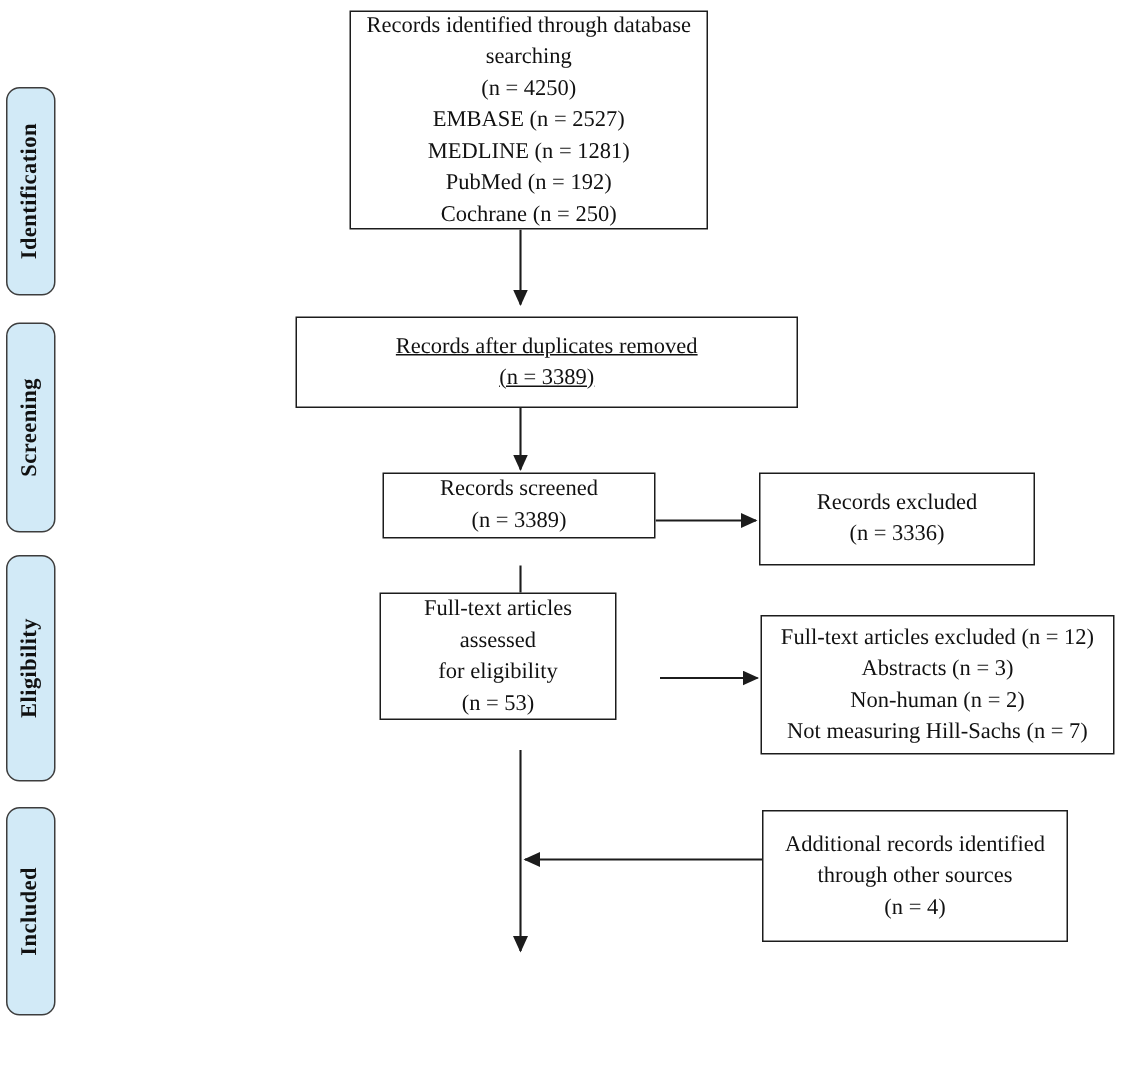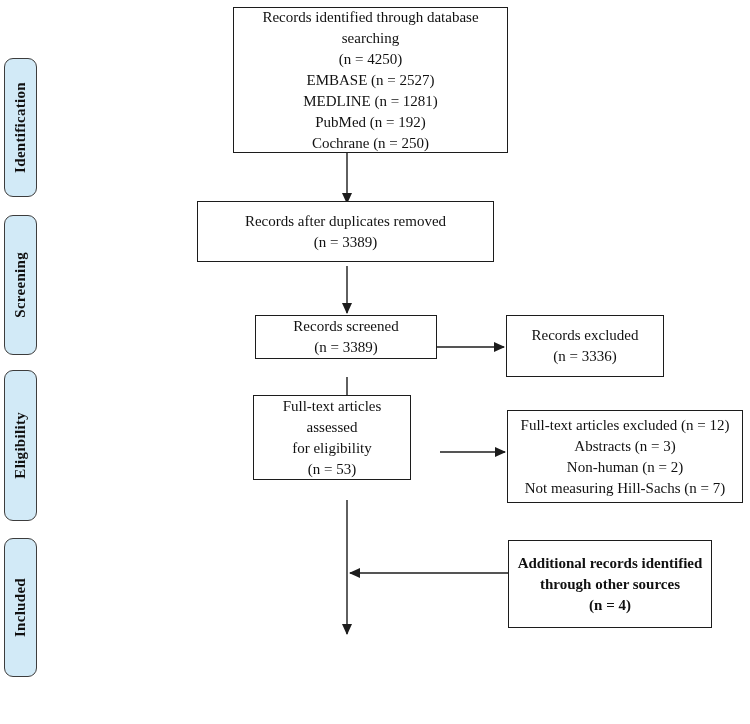--- a/index.html
+++ b/index.html
@@ -41,27 +41,27 @@
     box-sizing: border-box;
     display: flex;
     align-items: center;
     justify-content: center;
     text-align: center;
     font-size: 15px;
     line-height: 21px;
     white-space: pre-line;
     padding: 2px 4px;
   }
-  #box-identified          { left: 233px; top: 7px;   width: 275px; height: 146px; text-align: center; }
-  #box-duplicates          { left: 197px; top: 201px; width: 297px; height: 61px;  }
+  #box-identified          { left: 233px; top: 7px;   width: 239px; height: 146px; text-align: center; }
+  #box-duplicates          { left: 197px; top: 211px; width: 335px; height: 61px; text-decoration: underline;  }
   #box-screened            { left: 255px; top: 315px; width: 182px; height: 44px;  }
-  #box-excluded            { left: 506px; top: 315px; width: 158px; height: 62px;  }
+  #box-excluded            { left: 506px; top: 315px; width: 184px; height: 62px;  }
   #box-fulltext            { left: 253px; top: 395px; width: 158px; height: 85px;  }
   #box-fulltext-excluded   { left: 507px; top: 410px; width: 236px; height: 93px;  }
-  #box-additional          { left: 508px; top: 540px; width: 204px; height: 88px; font-weight: bold;  }
+  #box-additional          { left: 508px; top: 540px; width: 204px; height: 88px;  }
   #box-qualitative         { left: 261px; top: 636px; width: 174px; height: 86px; border-width: 2px; }
   #stage-identification { top: 58px;  height: 139px; }
   #stage-screening      { top: 215px; height: 140px; }
   #stage-eligibility    { top: 370px; height: 151px; }
   #stage-included       { top: 538px; height: 139px; }
   #connectors {
     position: absolute;
     left: 0; top: 0;
     pointer-events: none;
   }

